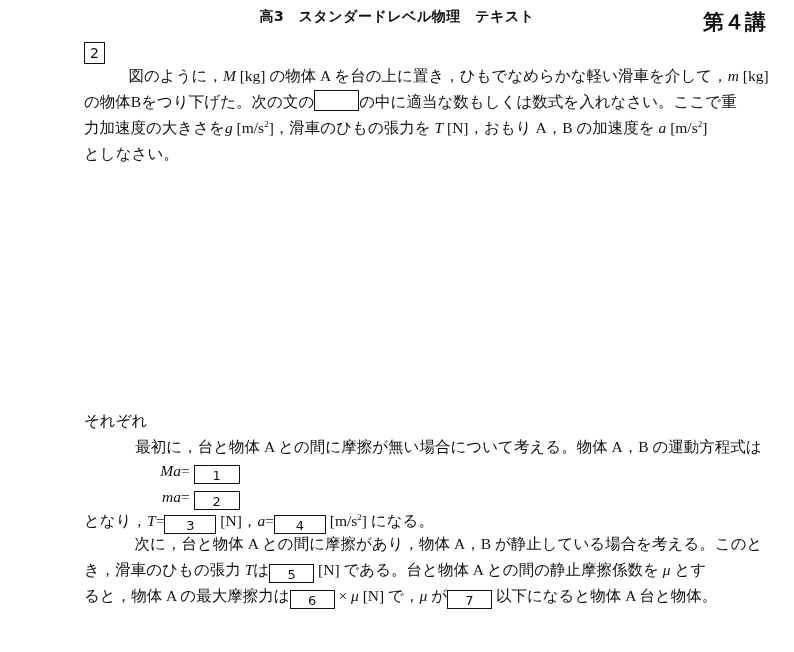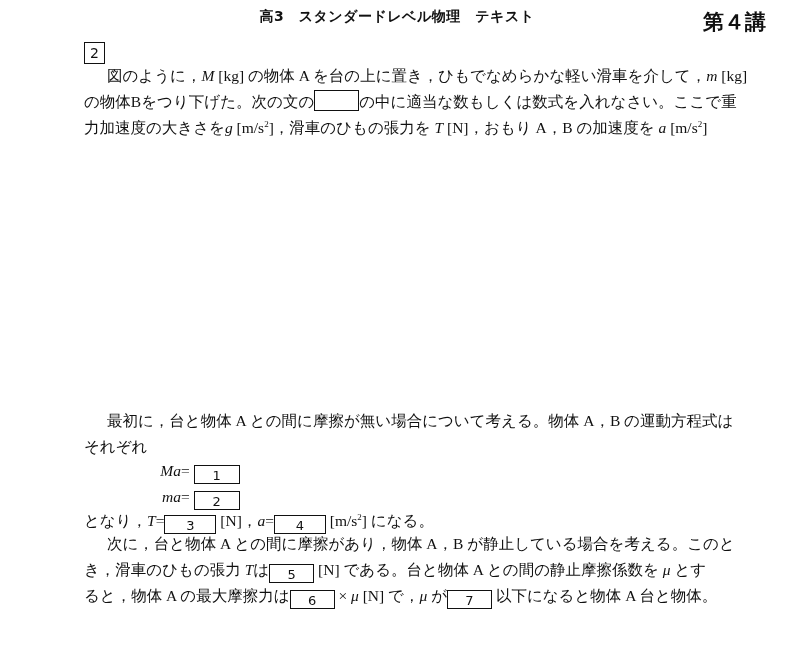--- a/index.html
+++ b/index.html
@@ -68,21 +68,21 @@
     position: absolute;
     left: 84px;
     width: 706px;
     font-size: 15.5px;
     line-height: 26px;
   }
   .tline {
     height: 26px;
     white-space: nowrap;
   }
-  .indent { padding-left: 23px; }
+  .indent { padding-left: 23px; text-align: center; }
   .mi { font-style: italic; font-family: "Liberation Serif", serif; }
   sup { font-size: 9px; vertical-align: super; line-height: 0; }
 
   
   .abox {
     display: inline-block;
     border: 1.4px solid #111;
     text-align: center;
     font-family: "DejaVu Sans", "Liberation Sans", sans-serif;
     font-size: 13px;
@@ -148,26 +148,27 @@
   <div class="tbody" style="top:63px;">
     <div class="tline indent">
       <span>図のように，</span><span class="mi">M</span><span> [kg] の物体 A を台の上に置き，ひもでなめらかな軽い滑車を介して，</span><span class="mi">m</span><span> [kg]</span>
     </div>
     <div class="tline">
       <span>の物体Bをつり下げた。次の文の</span><span class="abox blank"></span><span>の中に適当な数もしくは数式を入れなさい。ここで重</span>
     </div>
     <div class="tline">
       <span>力加速度の大きさを</span><span class="mi">g</span><span> [m/s</span><sup>2</sup><span>]，滑車のひもの張力を </span><span class="mi">T</span><span> [N]，おもり A，B の加速度を </span><span class="mi">a</span><span> [m/s</span><sup>2</sup><span>]</span>
     </div>
+    <div class="tline">としなさい。</div>
   </div>
 
 
   <div class="tbody" style="top:408px;">
+    <div class="tline">それぞれ</div>
     <div class="tline indent">最初に，台と物体 A との間に摩擦が無い場合について考える。物体 A，B の運動方程式は</div>
-    <div class="tline">それぞれ</div>
   </div>
 
   <div class="eqrow" style="top:458px;">
     <span class="eqlab">Ma</span><span>=</span>
     <span class="abox w46">1</span>
   </div>
   <div class="eqrow" style="top:484px;">
     <span class="eqlab">ma</span><span>=</span>
     <span class="abox w46">2</span>
   </div>

